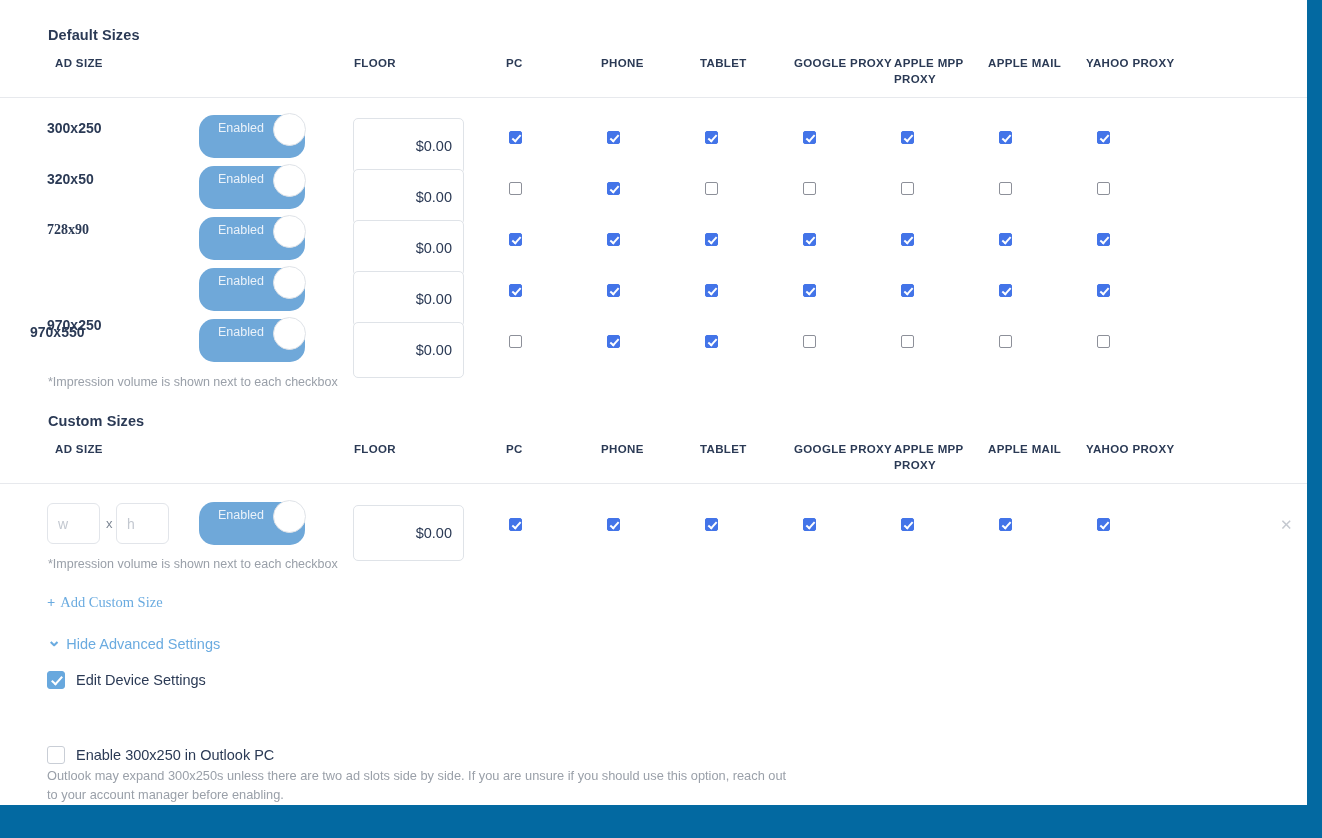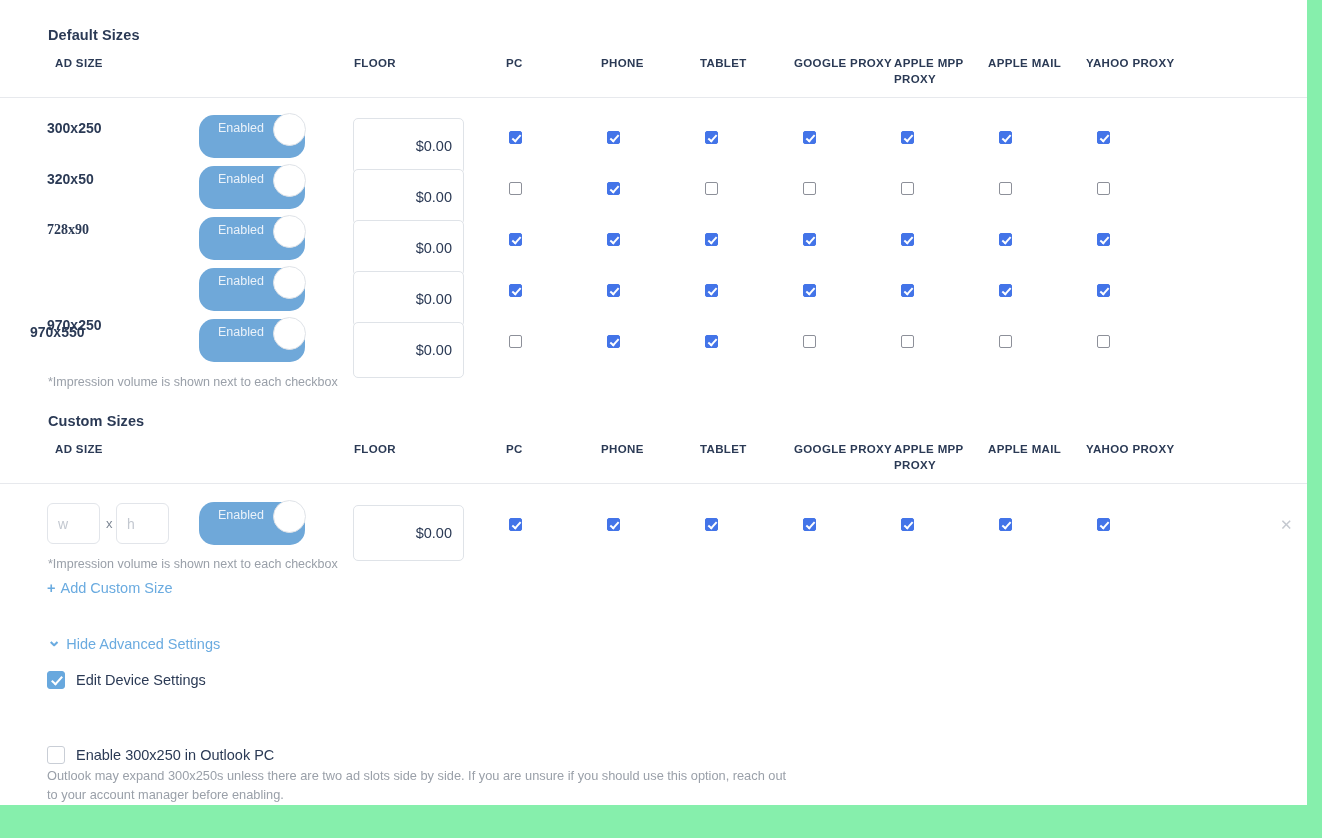--- a/index.html
+++ b/index.html
@@ -7,21 +7,21 @@
     margin: 0; padding: 0;
     width: 1322px; height: 838px;
     background: #f4f5f7;
     font-family: "Liberation Sans", sans-serif;
     -webkit-font-smoothing: antialiased;
   }
   .page {
     position: relative;
     width: 1322px; height: 838px;
     overflow: hidden;
-    background: #86efac;
+    background: #0369a1;
     padding-left: 32px;
   }
   .card {
     position: absolute;
     left: 0; top: 0;
     width: 1307px;
     height: 805px;
     background: #ffffff;
     overflow: hidden;
   }
@@ -332,21 +332,21 @@
         <div class="cb on" style="left: 705px; top: 518px;"></div>
         <div class="cb on" style="left: 803px; top: 518px;"></div>
         <div class="cb on" style="left: 901px; top: 518px;"></div>
         <div class="cb on" style="left: 999px; top: 518px;"></div>
         <div class="cb on" style="left: 1097px; top: 518px;"></div>
         <div class="remove-x" style="left: 1280px; top: 517px;">✕</div>
       </div>
 
     <div class="footnote" style="left:48px; top:557px;">*Impression volume is shown next to each checkbox</div>
 
-    <a class="link" style="left:47px; top:580px;">
+    <a class="link" style="left:47px; top:594px;font-family:Liberation Serif, serif;">
       <span class="gl">+</span><span>Add Custom Size</span>
     </a>
 
     <a class="link" style="left:47px; top:633px;">
       <span class="gl" style="font-size:17px; position:relative; top:-3px;">⌄</span><span>Hide Advanced Settings</span>
     </a>
 
     <div class="bigcb on" style="left:47px; top:671px;"></div>
     <div class="bigcb-label" style="left:76px; top:672px;">Edit Device Settings</div>
 

